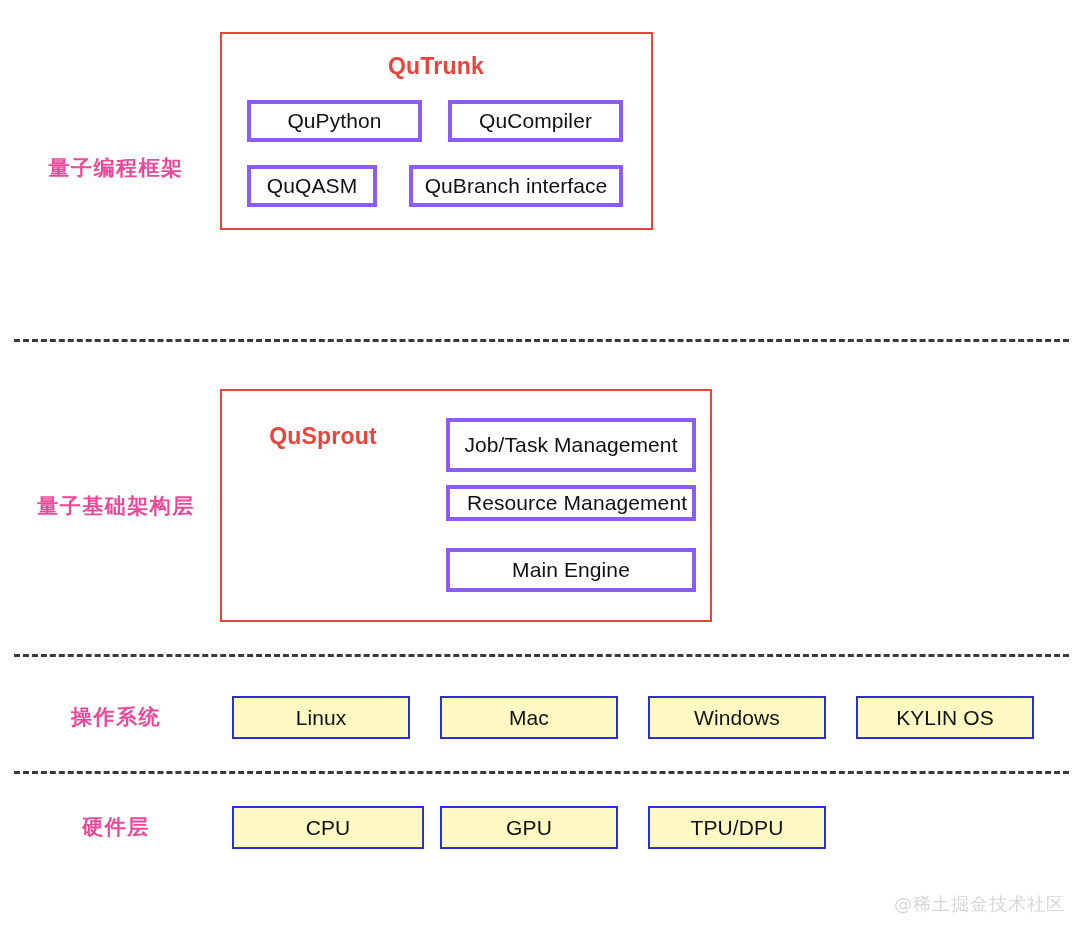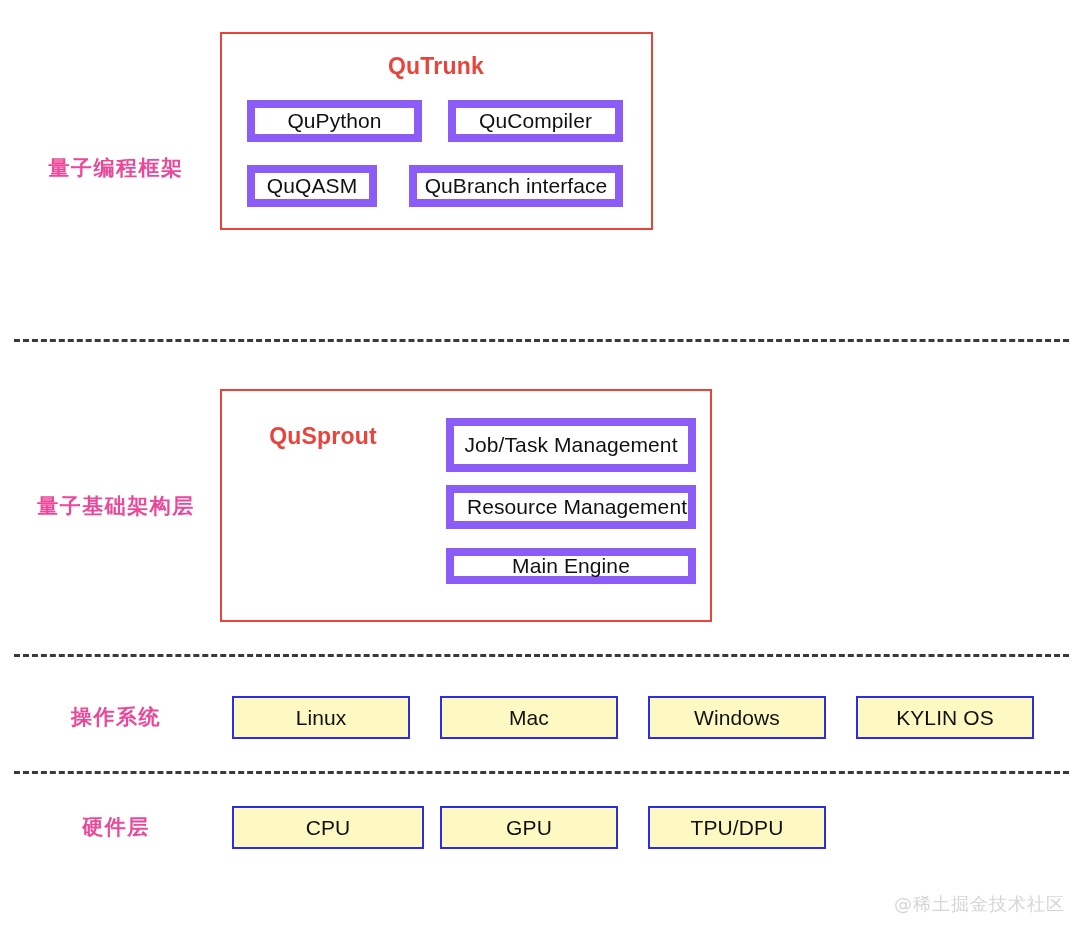--- a/index.html
+++ b/index.html
@@ -55,21 +55,21 @@
     font-weight: 700;
     white-space: nowrap;
     transform: translate(-50%, -50%);
     letter-spacing: 0.2px;
   }
 
   
   .node {
     position: absolute;
     box-sizing: border-box;
-    border: 8px solid #8b5cf6;
+    border: 4px solid #8b5cf6;
     background: #ffffff;
     display: flex;
     align-items: center;
     justify-content: center;
     font-size: 21px;
     color: #111111;
     white-space: nowrap;
     letter-spacing: 0.1px;
   }
 
@@ -122,23 +122,23 @@
   <div class="divider" style="top:339px;"></div>
 
   <div class="row-label" style="left:116px; top:506px;">量子基础架构层</div>
 
   <div class="group-red" style="left:220px; top:389px; width:492px; height:233px;"></div>
 
   <div class="group-title-red" style="left:323px; top:436px;">QuSprout</div>
 
   <div class="node" style="left:446px; top:418px; width:250px; height:54px;">Job/Task Management</div>
 
-  <div class="node" style="left:446px; top:485px; width:250px; height:44px;padding-left:12px;">Resource Management</div>
+  <div class="node" style="left:446px; top:485px; width:250px; height:36px;padding-left:12px;">Resource Management</div>
 
-  <div class="node" style="left:446px; top:548px; width:250px; height:36px;">Main Engine</div>
+  <div class="node" style="left:446px; top:548px; width:250px; height:44px;">Main Engine</div>
 
   <div class="divider" style="top:654px;"></div>
 
   <div class="row-label" style="left:116px; top:717px;">操作系统</div>
 
   <div class="node-blue" style="left:232px; top:696px; width:178px; height:43px;">Linux</div>
 
   <div class="node-blue" style="left:440px; top:696px; width:178px; height:43px;">Mac</div>
 
   <div class="node-blue" style="left:648px; top:696px; width:178px; height:43px;">Windows</div>

